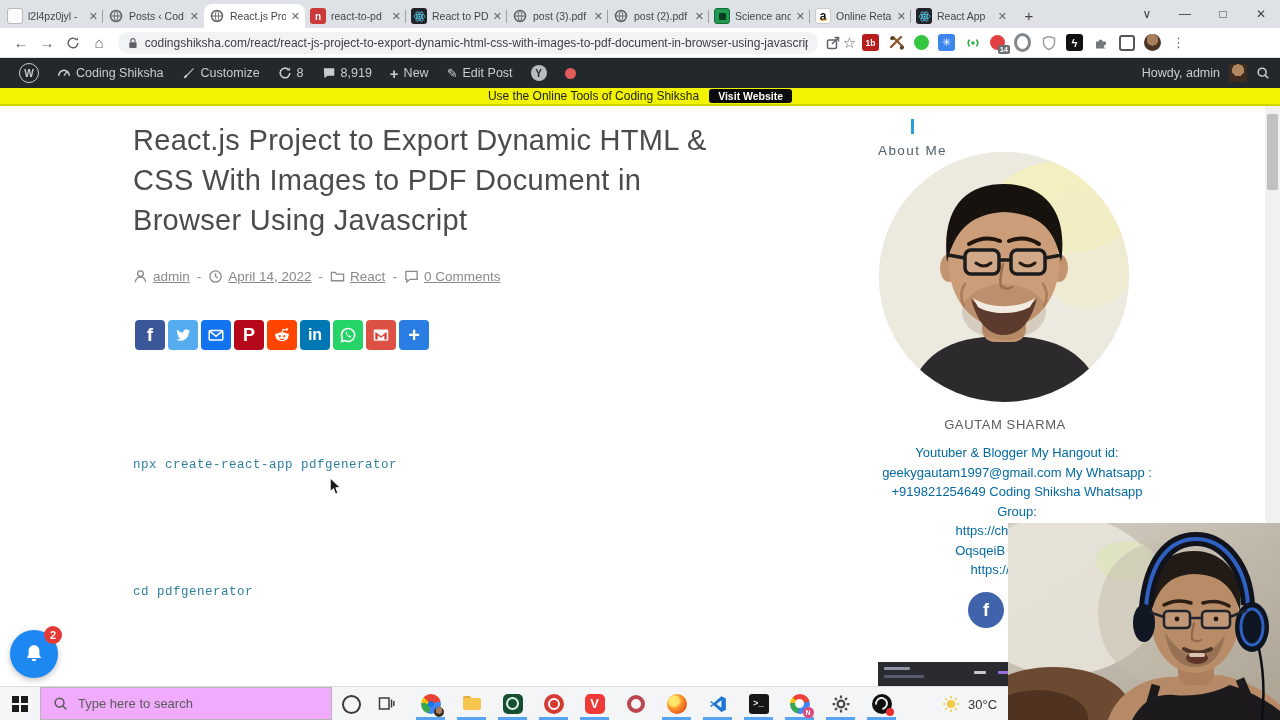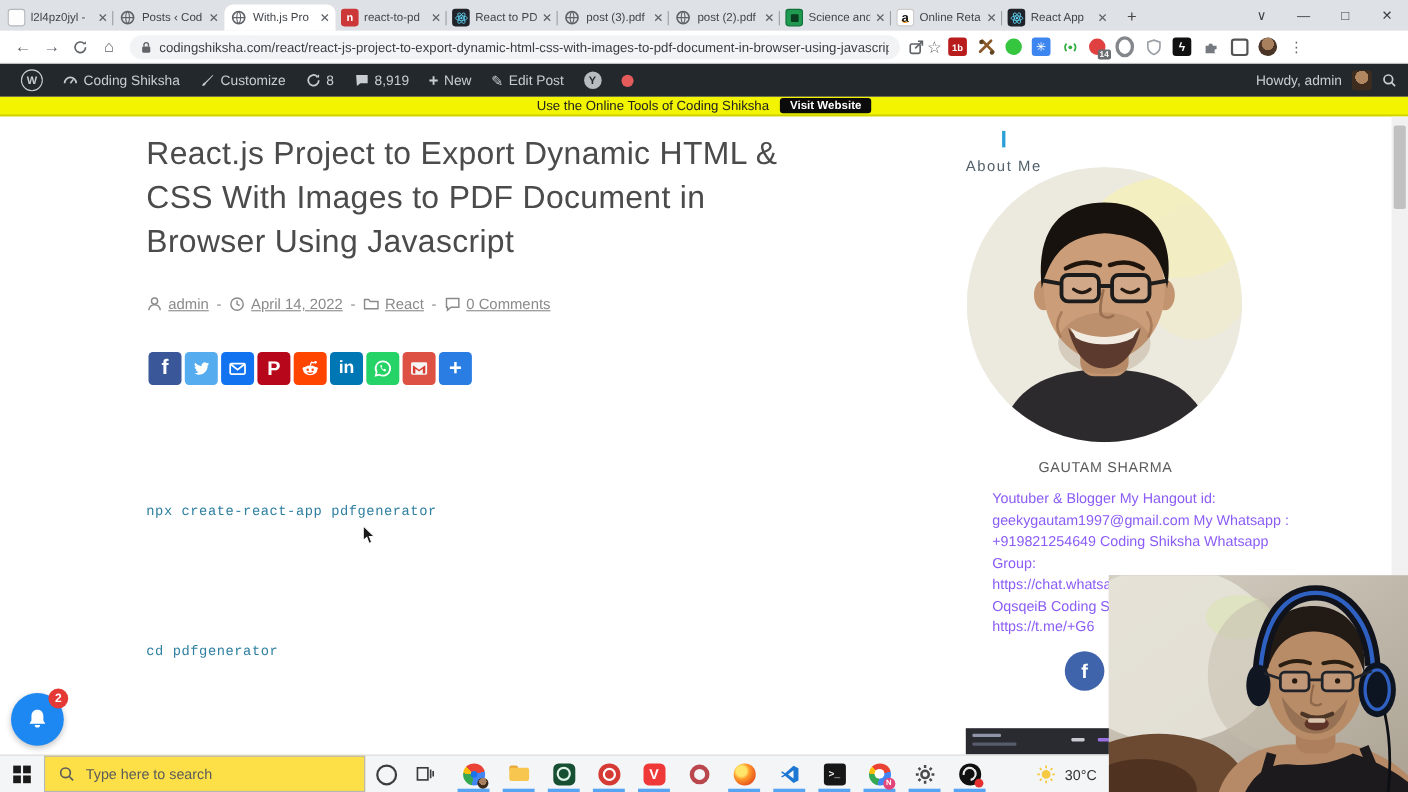--- a/index.html
+++ b/index.html
@@ -70,37 +70,37 @@
   .s-ic{width:30px;height:30px;border-radius:4px;display:flex;align-items:center;justify-content:center;color:#fff;font-weight:bold;font-size:17px;}
   .s-ic svg{width:18px;height:18px;}
   .code{position:absolute;left:133px;font-family:"Liberation Mono",monospace;font-size:12.5px;letter-spacing:0.5px;color:#2e7fa0;}
   .cursor{position:absolute;left:329px;top:371px;width:13px;height:19px;}
 
   
   .sb-head{position:absolute;left:878px;top:13px;display:flex;align-items:center;gap:9px;font-size:13.5px;color:#51606b;letter-spacing:1.4px;flex-direction:column;}
   .sb-head i{display:block;width:3px;height:15px;background:#2b9fd8;}
   .photo{position:absolute;left:879px;top:46px;width:250px;height:250px;border-radius:50%;overflow:hidden;background:#eceadf;}
   .sb-name{position:absolute;left:865px;top:311px;width:280px;text-align:center;font-size:13px;color:#5a5a5a;letter-spacing:0.6px;}
-  .sb-bio{position:absolute;left:902px;top:337px;width:286px;text-align:left;font-size:13px;line-height:19.5px;color:#8b5cf6;}
+  .sb-bio{position:absolute;left:874px;top:337px;width:286px;text-align:center;font-size:13px;line-height:19.5px;color:#0369a1;}
   .fb-circle{position:absolute;left:968px;top:486px;width:36px;height:36px;border-radius:50%;background:#4064ac;color:#fff;display:flex;align-items:center;justify-content:center;font-size:18px;font-weight:bold;}
   .sb-strip{position:absolute;left:878px;top:556px;width:200px;height:25px;background:#2a2a31;overflow:hidden;}
   .sb-strip i{position:absolute;display:block;height:3px;border-radius:1px;}
   .scrollbar{position:absolute;right:0;top:0;width:15px;height:580px;background:#f1f1f1;}
   .thumb{position:absolute;left:2px;top:8px;width:11px;height:76px;background:#c1c1c1;border-radius:2px;}
 
   
   .bell{position:absolute;left:10px;top:630px;width:48px;height:48px;border-radius:50%;background:#1e88f2;display:flex;align-items:center;justify-content:center;z-index:6;box-shadow:0 2px 6px rgba(0,0,0,.25);}
   .bell svg{width:26px;height:26px;}
   .bell-badge{position:absolute;left:44px;top:626px;width:18px;height:18px;border-radius:50%;background:#e53935;color:#fff;font-size:11px;font-weight:bold;display:flex;align-items:center;justify-content:center;z-index:7;}
 
   
   .taskbar{position:absolute;left:0;top:686px;width:1280px;height:34px;background:#f4f5f6;border-top:1px solid #dcdcdc;box-sizing:border-box;z-index:4;}
   .startbtn{position:absolute;left:12px;top:9px;width:16px;height:16px;display:grid;grid-template-columns:7px 7px;grid-template-rows:7px 7px;gap:2px;}
   .startbtn i{background:#1b1b1b;display:block;}
-  .tsearch{position:absolute;left:40px;top:0;width:292px;height:33px;background:#fde047;border:1px solid #b6b6b6;box-sizing:border-box;display:flex;align-items:center;gap:10px;padding:0 12px;font-size:13px;color:#5a5a5a;}
+  .tsearch{position:absolute;left:40px;top:0;width:292px;height:33px;background:#f0abfc;border:1px solid #b6b6b6;box-sizing:border-box;display:flex;align-items:center;gap:10px;padding:0 12px;font-size:13px;color:#5a5a5a;}
   .tsearch svg{width:15px;height:15px;}
   .cortana{position:absolute;left:342px;top:8px;width:15px;height:15px;border:2px solid #3c3c3c;border-radius:50%;}
   .taskview{position:absolute;left:378px;top:8px;}
   .taskview svg{width:17px;height:17px;}
   .task-apps{position:absolute;left:410px;top:0;height:33px;display:flex;}
   .tapp{width:41px;height:33px;display:flex;align-items:center;justify-content:center;position:relative;}
   .tapp.open::after{content:"";position:absolute;left:6px;right:6px;bottom:0;height:3px;background:#57a4f2;}
   .ti{width:20px;height:20px;display:flex;align-items:center;justify-content:center;position:relative;border-radius:4px;font-weight:bold;}
   .ti svg{width:18px;height:18px;}
   .ti-chrome{border-radius:50%;background:conic-gradient(from -45deg,#ea4335 0 33%,#4285f4 33% 66%,#34a853 66% 89%,#fbbc05 89% 100%);}
@@ -151,21 +151,21 @@
           <span class="tab-title">Posts ‹ Cod</span>
           <span class="tab-close">✕</span>
         </div>
         <div class="tab active">
           <span class="fav">
             <svg viewBox="0 0 16 16">
               <circle cx="8" cy="8" r="6.3" fill="none" stroke="#5f6368" stroke-width="1.7"></circle>
               <path d="M1.7 8h12.6M8 1.7c-2.6 2-2.6 10.6 0 12.6M8 1.7c2.6 2 2.6 10.6 0 12.6" fill="none" stroke="#5f6368" stroke-width="1.1"></path>
             </svg>
           </span>
-          <span class="tab-title">With.js Pro</span>
+          <span class="tab-title">React.js Pro</span>
           <span class="tab-close">✕</span>
         </div>
         <div class="tab">
           <span class="fav fav-npm">n</span>
           <span class="tab-title">react-to-pd</span>
           <span class="tab-close">✕</span>
         </div>
         <div class="tab">
           <span class="fav fav-react">
             <svg viewBox="0 0 16 16">

